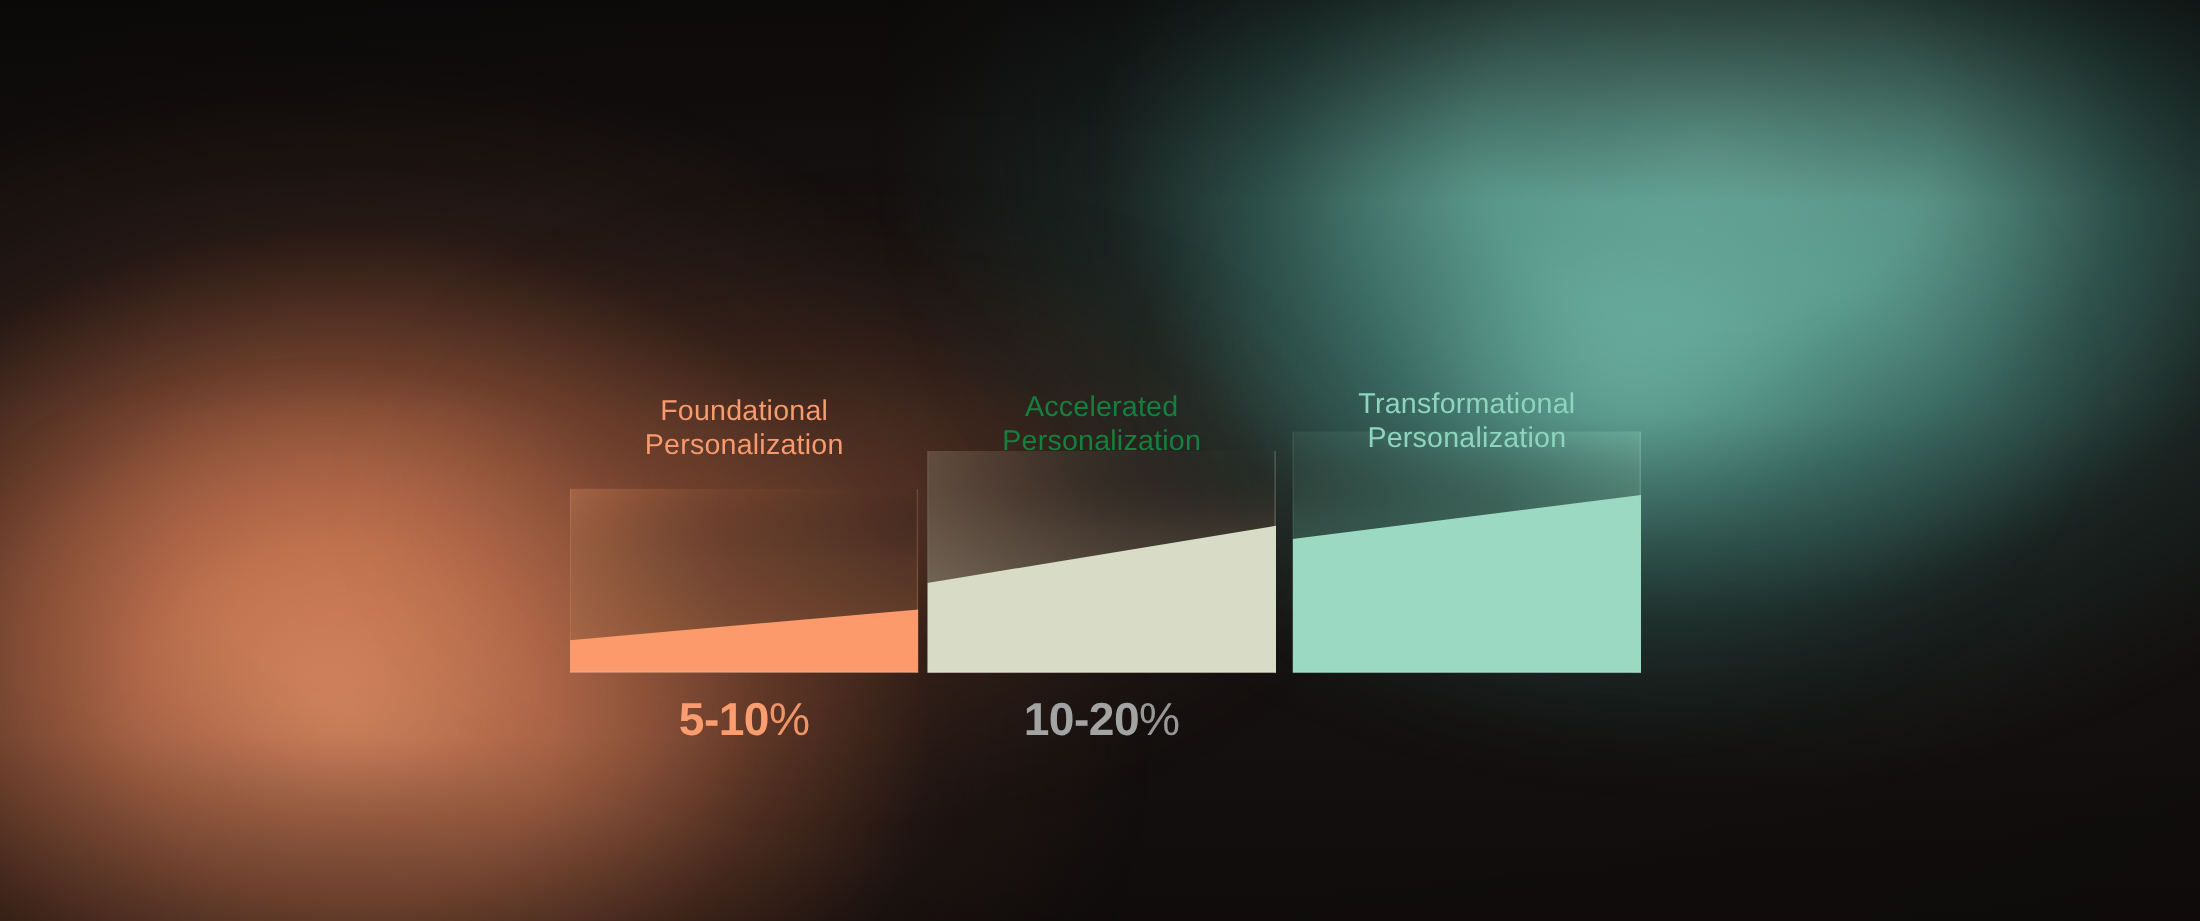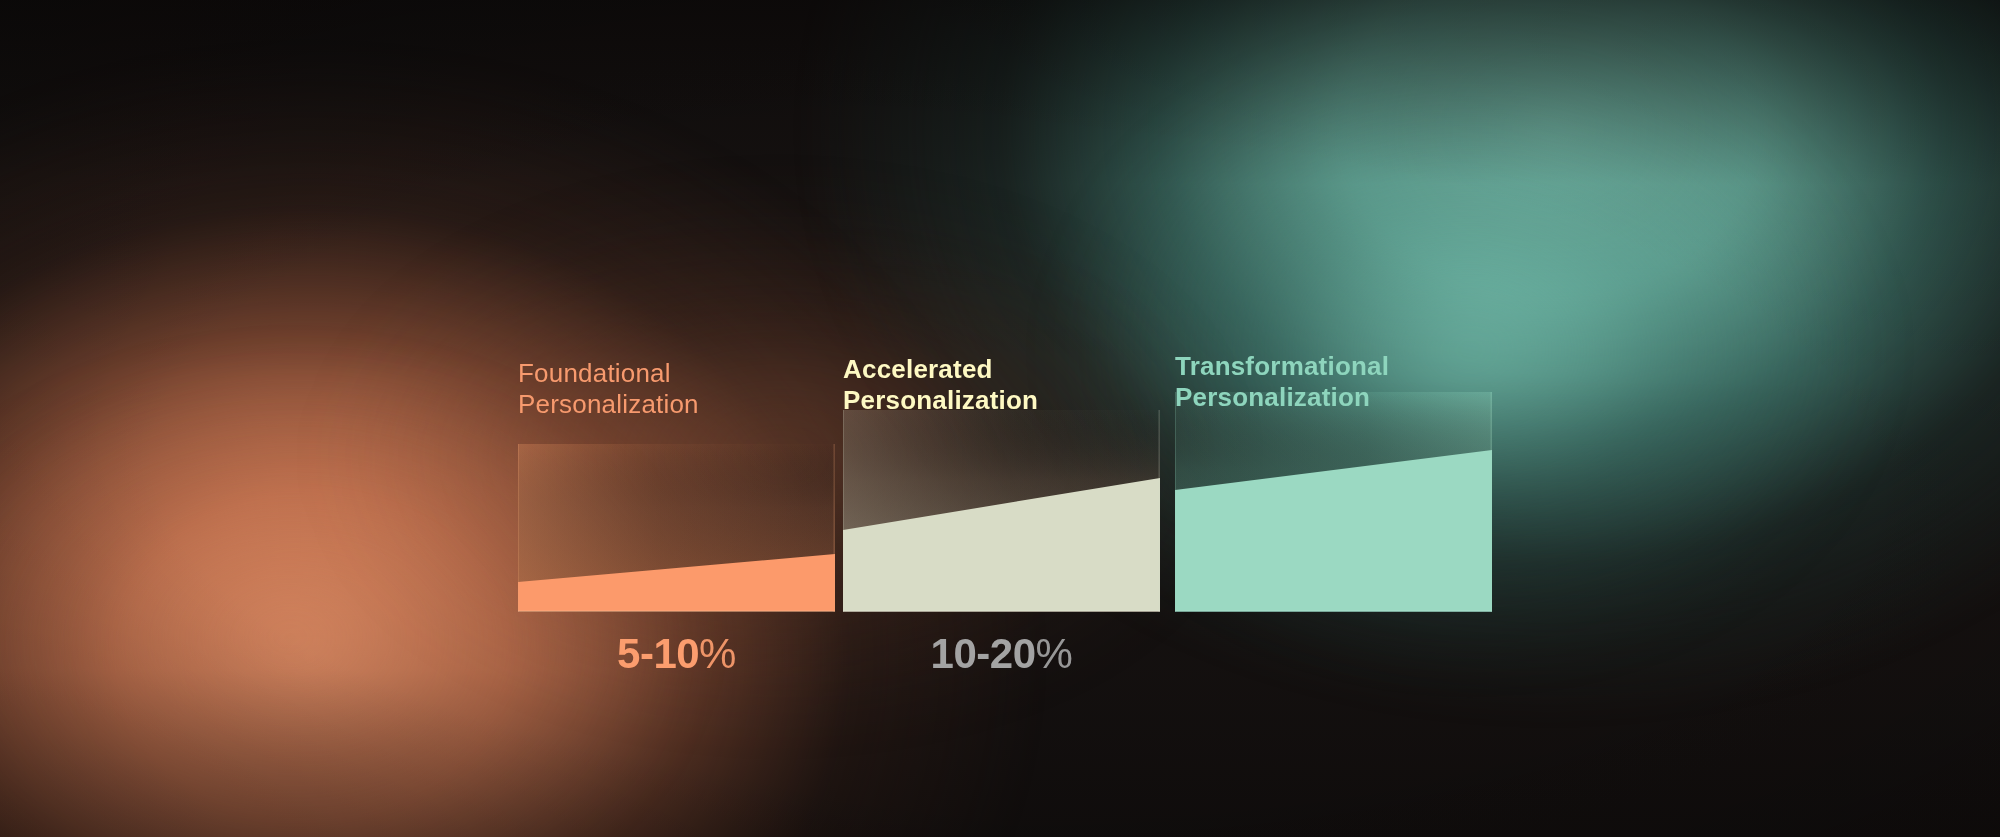--- a/index.html
+++ b/index.html
@@ -123,31 +123,32 @@
     height: 260px;
   }
   .panel-1 { left: 0px; }
   .panel-2 { left: 325px; }
   .panel-3 { left: 657px; }
 
   .panel-label {
     position: absolute;
     left: 0;
     width: 100%;
+    text-align: center;
     font-size: 26px;
     line-height: 1.18;
     letter-spacing: 0.2px;
     font-weight: 400;
     white-space: pre-line;
     z-index: 4;
     pointer-events: none;
   }
   .panel-1 .panel-label { top: 6px;  color: #f79a6e; }
-  .panel-2 .panel-label { top: 2px;  color: #fef9c3; font-weight: bold; }
-  .panel-3 .panel-label { top: -1px; color: #8ed5bd; font-weight: bold; }
+  .panel-2 .panel-label { top: 2px;  color: #15803d; }
+  .panel-3 .panel-label { top: -1px; color: #8ed5bd; }
 
   .panel-art {
     position: absolute;
     left: 0;
     width: 100%;
     overflow: hidden;
   }
   .panel-1 .panel-art { top: 92px;  height: 168px; }
   .panel-2 .panel-art { top: 58px;  height: 202px; }
   .panel-3 .panel-art { top: 40px;  height: 220px; }

